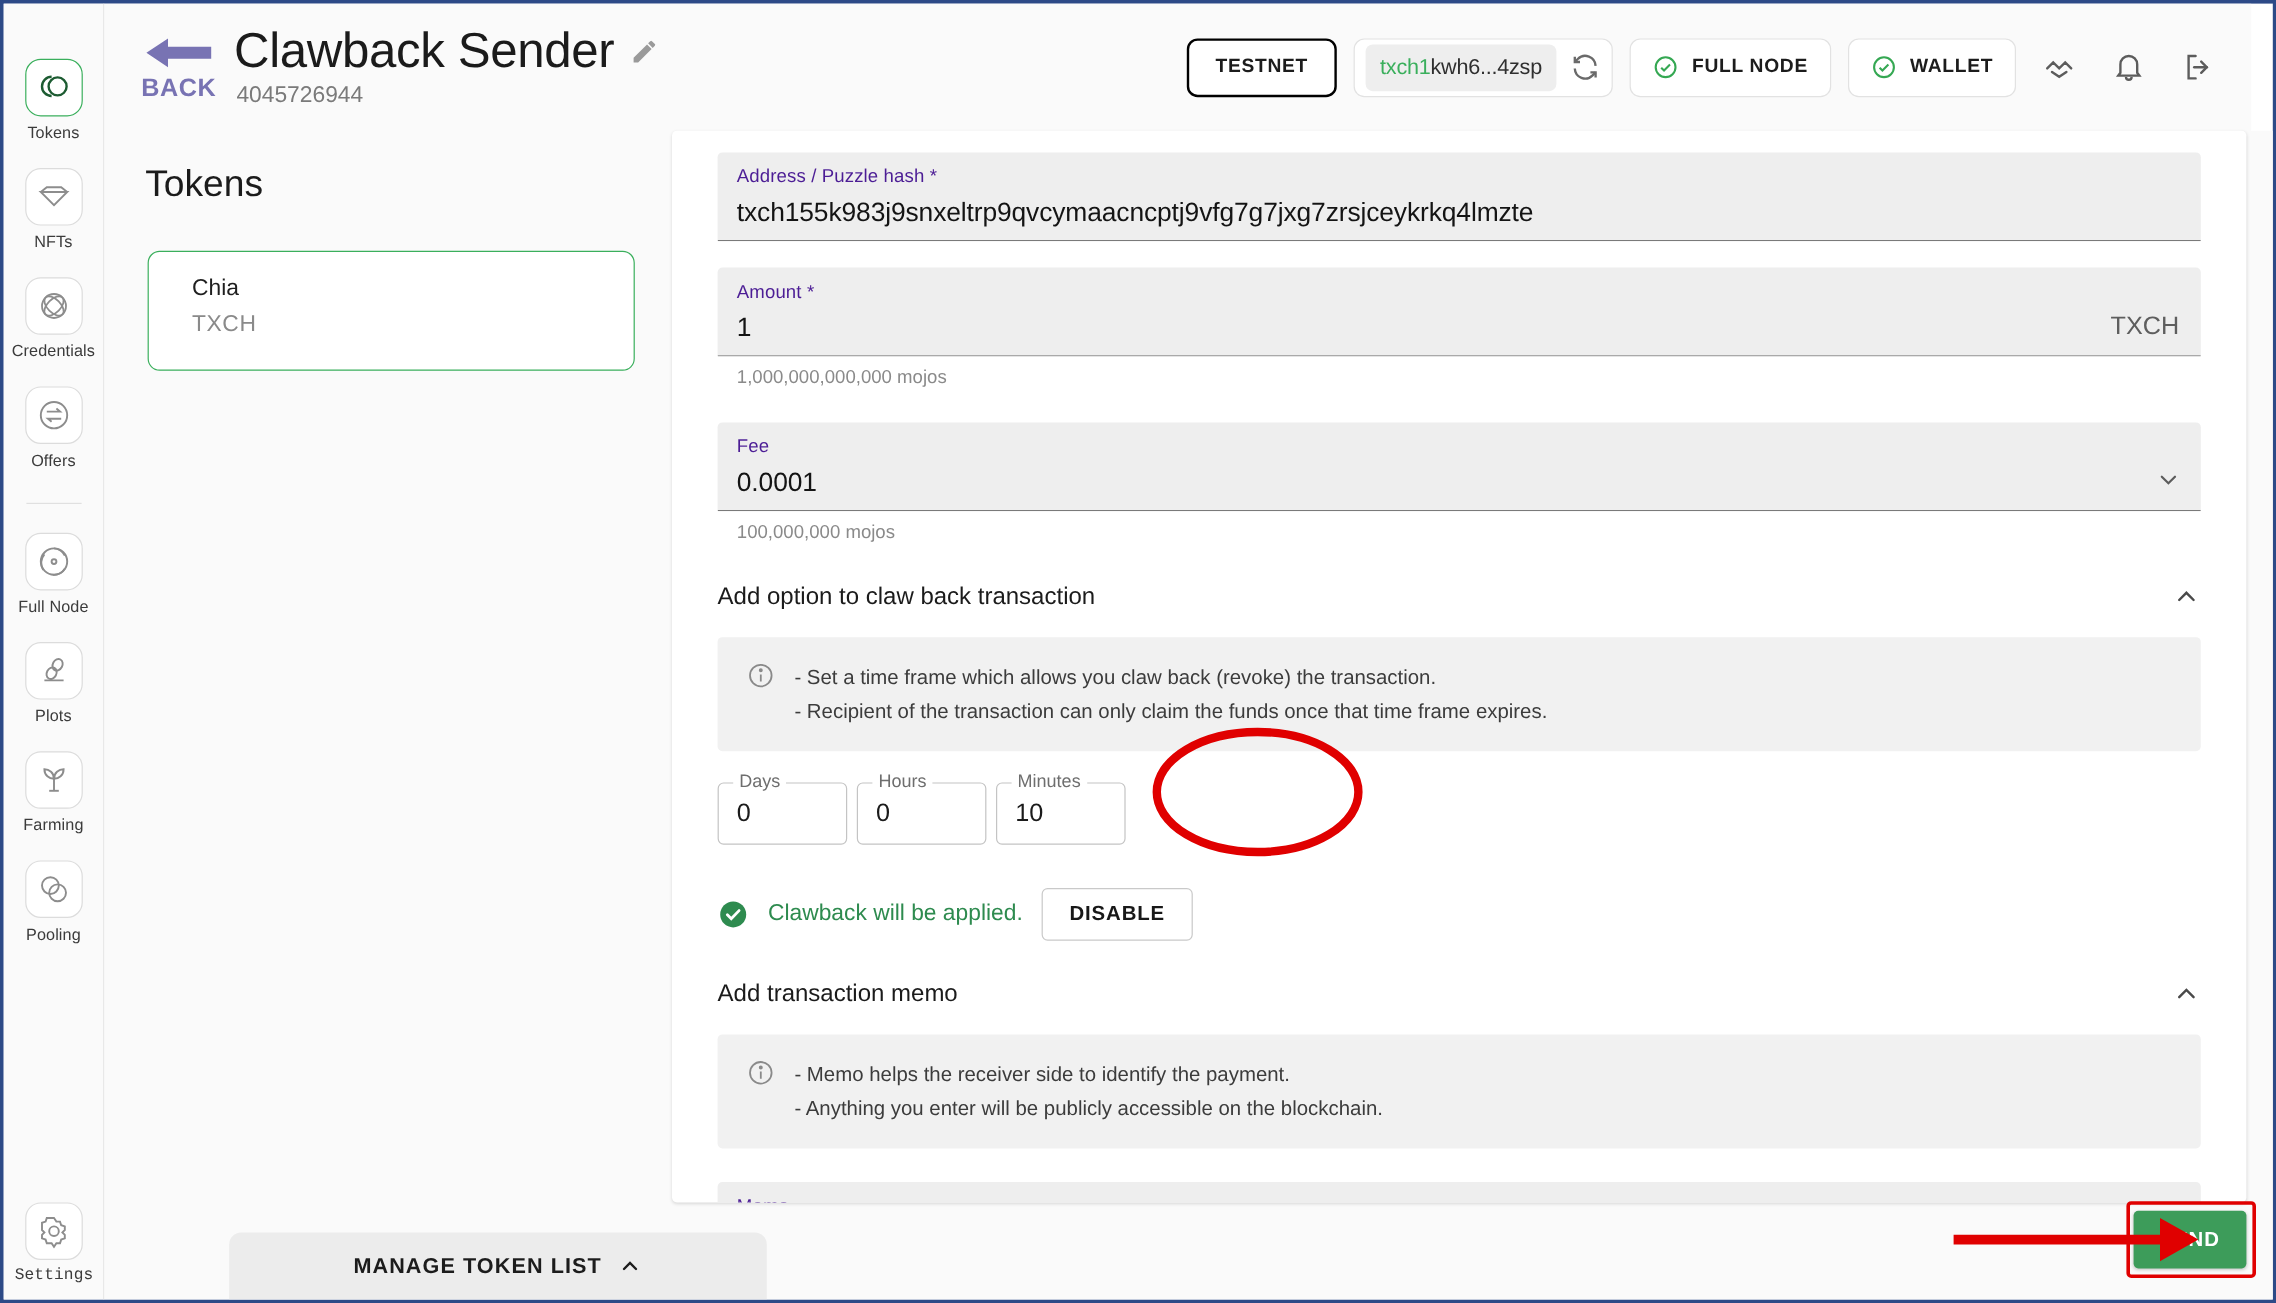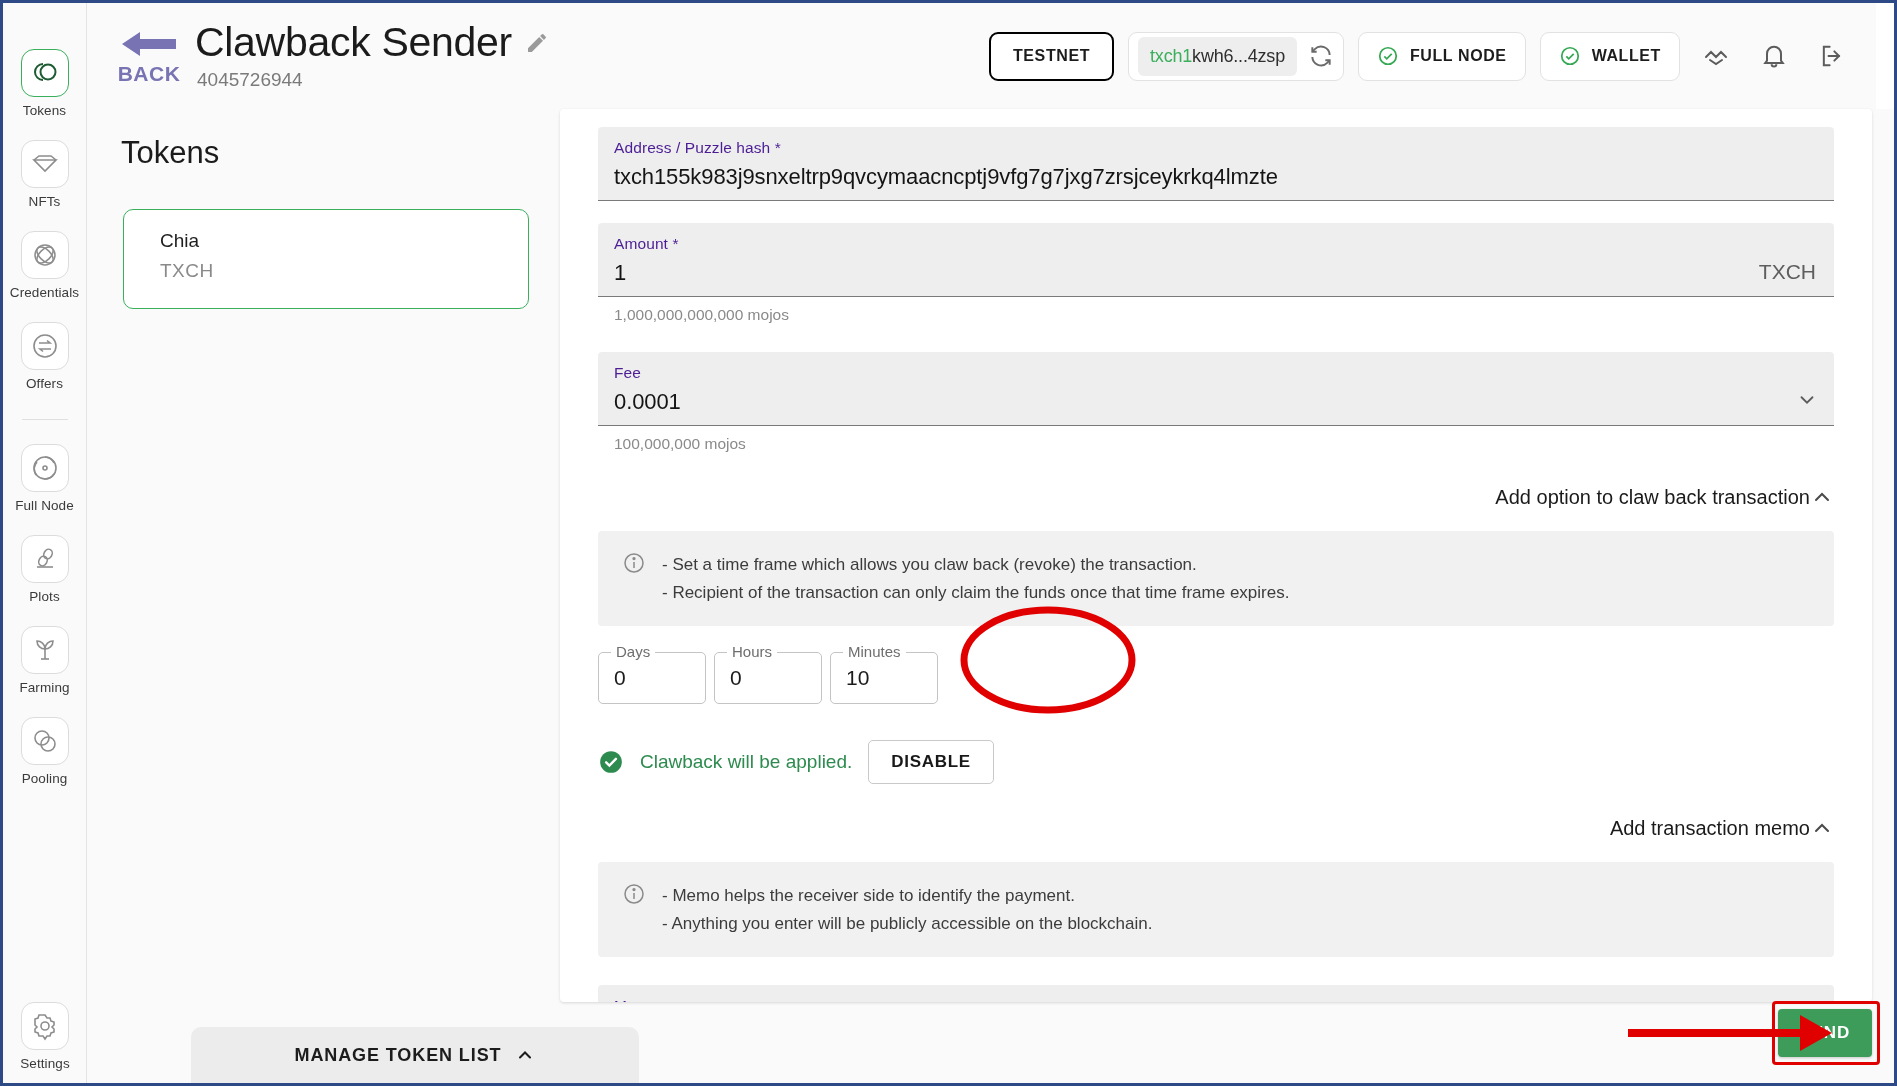--- a/index.html
+++ b/index.html
@@ -22,21 +22,21 @@
   .side-scroll { padding-top: 46px; display:flex; flex-direction:column; align-items:center; gap: 22px; }
   .side-item { display: flex; flex-direction: column; align-items: center; cursor: pointer; width: 84px; }
   .side-tile {
     width: 48px; height: 48px; border-radius: 13px;
     border: 1px solid #dcdcdc; background: #ffffff;
     display: flex; align-items: center; justify-content: center;
   }
   .side-item.active .side-tile { border-color: #3aaf5c; }
   .side-label { font-size: 13.5px; color: #3b3b3b; margin-top: 6px; letter-spacing: .1px; white-space: nowrap; }
   .side-divider { width: 46px; height: 1px; background: #e0e0e0; margin: 6px 0 2px; }
-  .side-bottom { position: absolute; bottom: 12px; left: 0; width: 84px; display: flex; justify-content: center; }
+  .side-bottom { position: absolute; bottom: 12px; left: 0; width: 84px; display: flex; justify-content: center; font-family: Liberation Mono, monospace; }
   .ico { display:block; }
 
   
   .header {
     position: absolute; left: 84px; top: 0; right: 18px; height: 106px;
     background: #fafafa; display: flex; align-items: center;
     padding: 0 22px 0 26px;
   }
   .back-btn { display:flex; flex-direction: column; align-items:center; width: 72px; cursor:pointer; }
   .back-label { color: #7873b3; font-weight: bold; font-size: 21px; letter-spacing: .5px; margin-top: 1px;}
@@ -96,21 +96,21 @@
   .ff-value { font-size: 22px; color: #141414; margin-top: 7px; letter-spacing: -.1px; }
   .helper { font-size: 15.5px; color: #8a8a8a; padding: 9px 16px 0; }
 
   .addr-wrap { margin-top: 18px; }
   .row-2 { display: flex; gap: 28px; margin-top: 22px; flex-direction: column; }
   .col { flex: 1; }
   .unit-suffix { position: absolute; right: 18px; bottom: 12px; font-size: 21px; color: #5e5e5e; }
   .caret-suffix { position: absolute; right: 16px; bottom: 14px; }
 
   .section-head {
-    display: flex; align-items: center; justify-content: flex-end;
+    display: flex; align-items: center; justify-content: space-between;
     margin-top: 32px; cursor: pointer;
   }
   .section-title { font-size: 20px; color: #1b1b1b; }
   .info-box {
     background: #f1f1f1; border-radius: 4px; margin-top: 22px;
     padding: 20px 24px; display: flex; gap: 16px; align-items: flex-start;
   }
   .info-lines { font-size: 17px; color: #3c3c3c; line-height: 1.62; }
 
   .time-row { display: flex; gap: 8px; margin-top: 26px; position: relative; }

